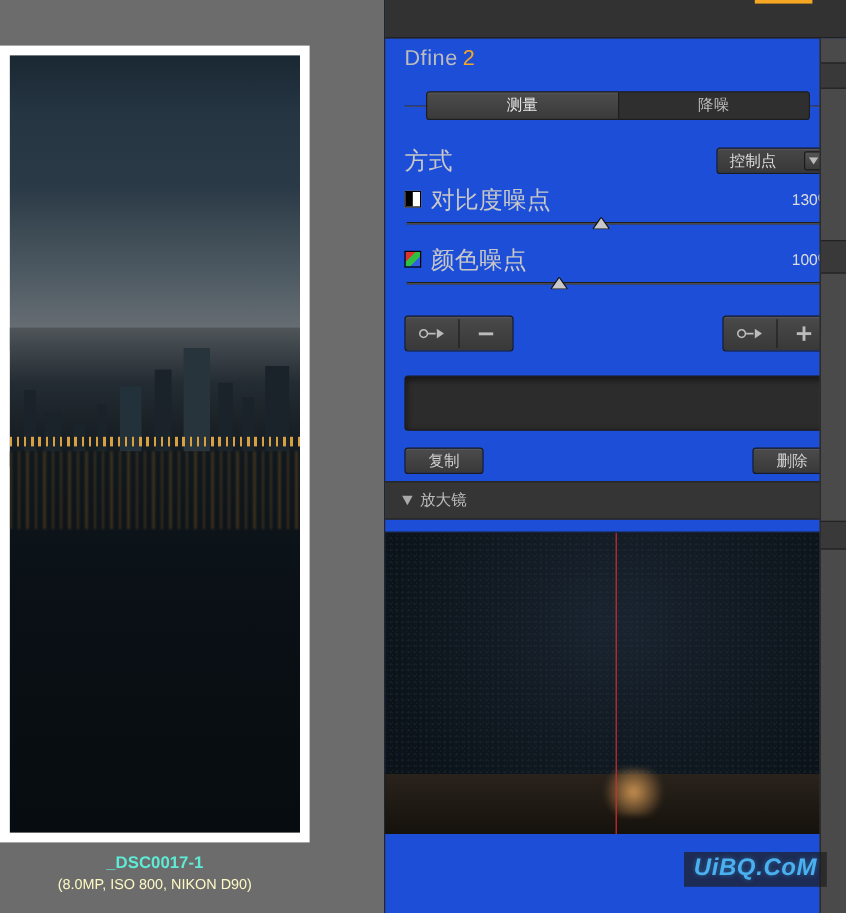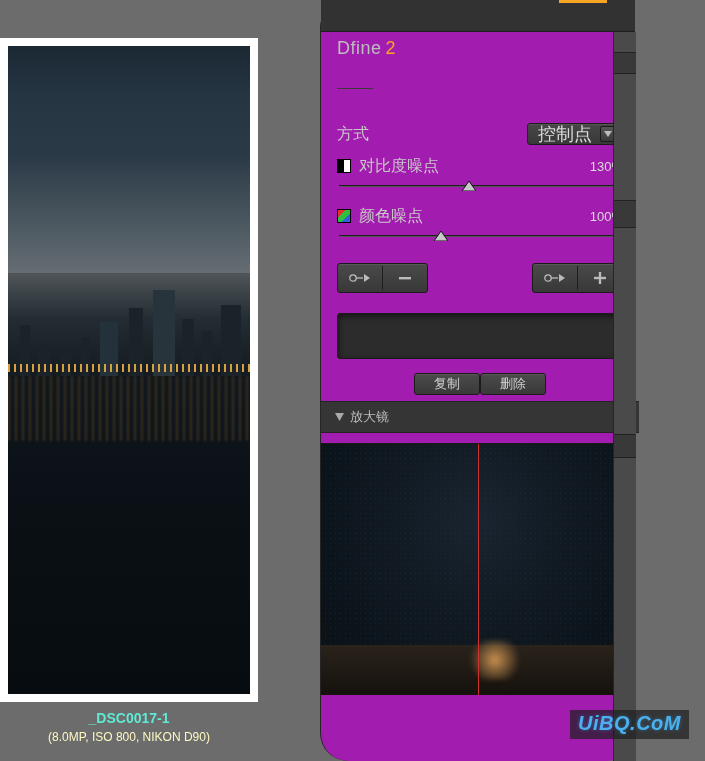--- a/index.html
+++ b/index.html
@@ -55,24 +55,23 @@
     text-align:center; font-weight:bold; color:#5eead4; font-size:14px;
   }
   .fileinfo {
     position:absolute; left:0; top:730px; width:258px;
     text-align:center; color:#fef9c3; font-size:12px;
   }
 
   
   .right-pane {
     position:absolute; left:320px; top:0;
-    width:315px; height:761px;
-    background:#a21caf;
+    width:385px; height:761px;
+    background:#1d4ed8;
     border-left:1px solid #252525;
-    border-radius:28px;
   }
   .top-bar {
     height:32px; background:#323232;
     border-bottom:1px solid #1e1e1e;
     position:relative;
   }
   .top-orange {
     position:absolute; right:28px; top:-1px; width:48px; height:4px;
     background:#f5a623;
   }
@@ -103,38 +102,38 @@
     color:#e8e8e8;
     box-shadow:inset 0 1px 0 #5a5a5a;
   }
   .tab + .tab { border-left:1px solid #1e1e1e; }
   .hr-tail { flex:1; height:1px; background:linear-gradient(#1f1f1f,#555); max-width:18px;}
 
   .row {
     display:flex; align-items:center; justify-content:space-between;
     height:26px; margin-bottom:6px;
   }
-  .label { color:#c8c8c8; font-size:16px; display:flex; align-items:center; gap:8px; }
+  .label { color:#c8c8c8; font-size:20px; display:flex; align-items:center; gap:8px; }
   .swatch-bw {
     width:14px; height:14px; position:relative; border:1px solid #000;
     background:#fff;
   }
   .swatch-bw::before{content:"";position:absolute;left:0;top:0;width:50%;height:100%;background:#000;}
   .swatch-color{
     width:14px; height:14px; border:1px solid #000;
     background:linear-gradient(135deg,#e03030 0 33%,#30c040 33% 66%,#3060e0 66% 100%);
   }
   .value { color:#dcdcdc; font-size:13px; }
 
   .dropdown {
     height:22px; min-width:96px;
     background:linear-gradient(#474747,#383838);
     border:1px solid #1c1c1c; border-radius:3px;
     display:flex; align-items:center; padding:0 6px 0 10px;
-    color:#dcdcdc; font-size:18px; gap:8px; cursor:pointer;
+    color:#dcdcdc; font-size:13px; gap:8px; cursor:pointer;
     box-shadow:inset 0 1px 0 #555;
   }
   .dd-arrow {
     width:16px; height:16px; background:linear-gradient(#555,#3a3a3a);
     border:1px solid #1a1a1a; border-radius:2px;
     display:flex; align-items:center; justify-content:center; margin-left:auto;
   }
 
   .slider-wrap { margin:0 0 16px 0; }
   .slider-track {
@@ -161,21 +160,21 @@
   }
   .tool-sep{ width:1px; background:#1e1e1e; }
 
   .well {
     height:46px; margin:18px 0 14px 0;
     background:#2c2c2c;
     border:1px solid #1a1a1a; border-radius:3px;
     box-shadow:inset 0 2px 6px rgba(0,0,0,.6);
   }
 
-  .btn-row { display:flex; justify-content:center; margin-bottom:0; }
+  .btn-row { display:flex; justify-content:space-between; margin-bottom:0; }
   .btn {
     min-width:66px; height:22px;
     background:linear-gradient(#4b4b4b,#393939);
     border:1px solid #1a1a1a; border-radius:3px;
     display:flex; align-items:center; justify-content:center;
     color:#d0d0d0; font-size:13px; cursor:pointer;
     box-shadow:inset 0 1px 0 #585858;
   }
 
   
@@ -263,20 +262,24 @@
     <div class="top-orange"></div>
   </div>
   <div class="title-row">
     <span>Dfine</span><span class="two">2</span>
   </div>
 
   <div class="panel-body">
 
     <div class="tabs-row">
       <div class="hr-seg"></div>
+      <div class="tab-group">
+        <div class="tab active">测量</div>
+        <div class="tab">降噪</div>
+      </div>
       <div class="hr-tail"></div>
     </div>
 
     <div class="row">
       <span class="label">方式</span>
       <div class="dropdown">
         <span>控制点</span>
         <span class="dd-arrow">
           <svg width="8" height="6" viewBox="0 0 8 6">
               <path d="M0 0 L8 0 L4 6 Z" fill="#bbb"></path>

